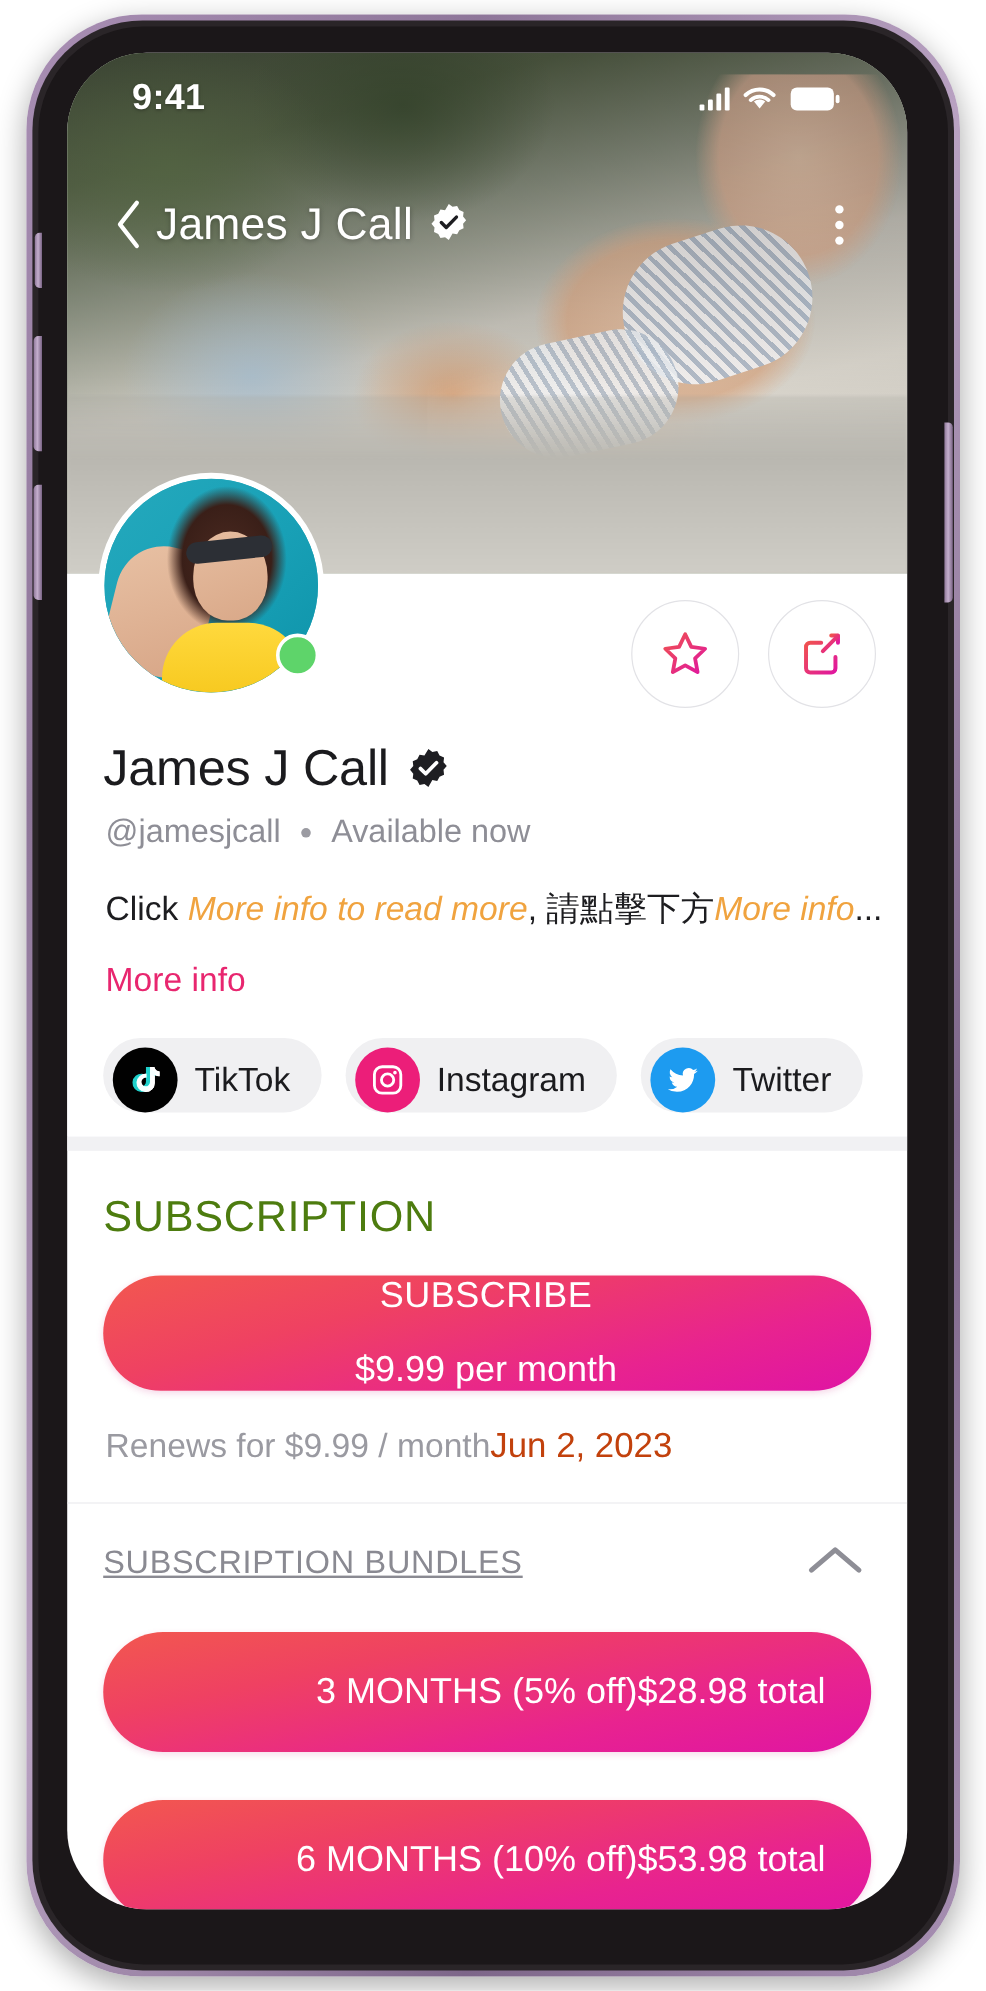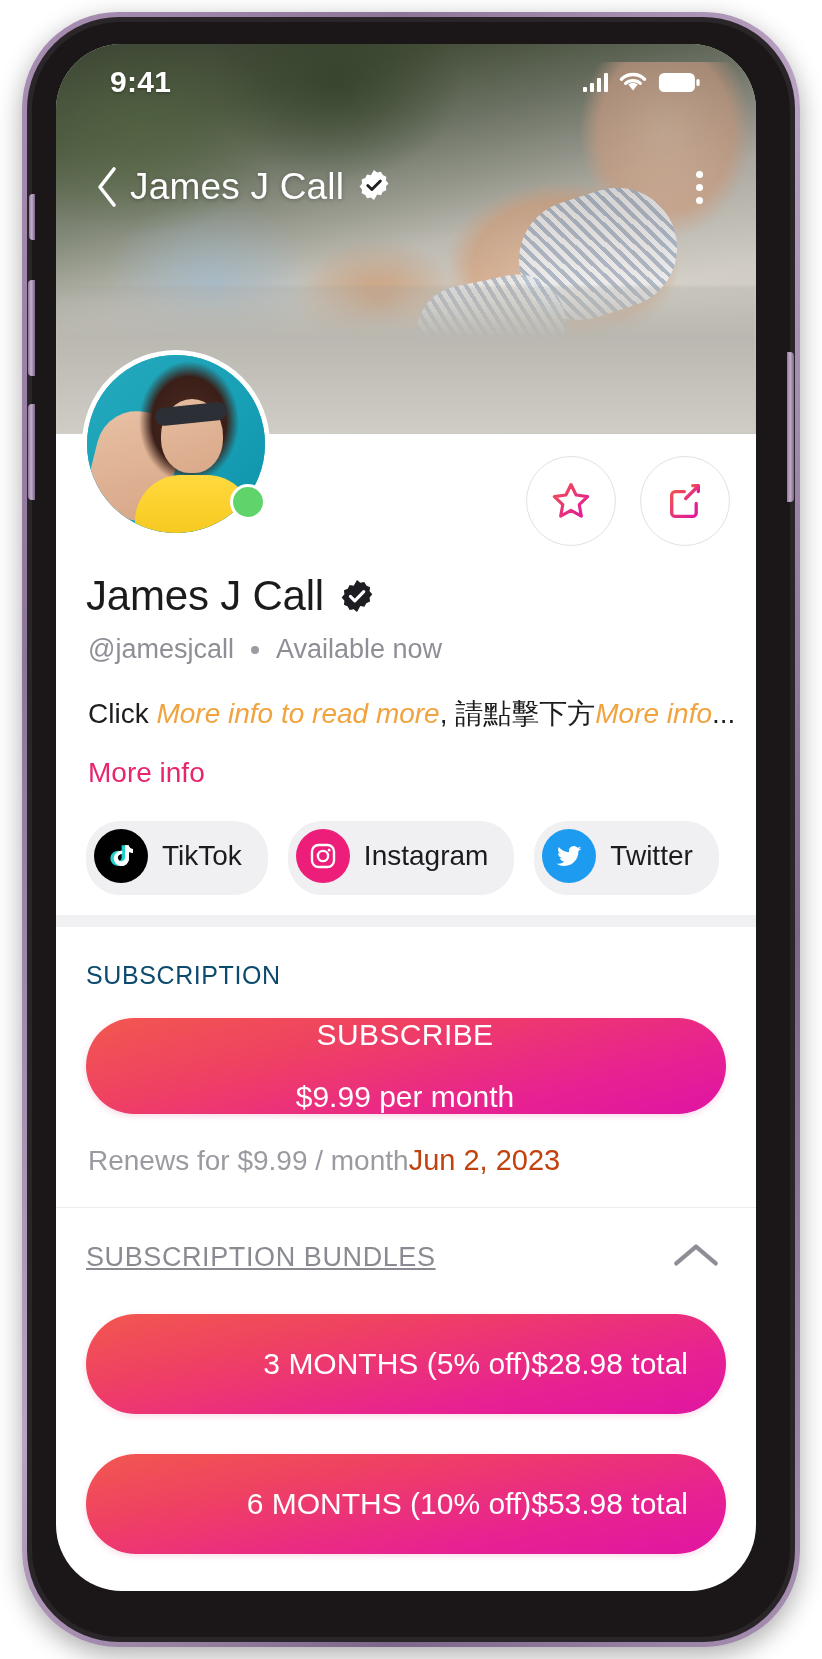--- a/index.html
+++ b/index.html
@@ -68,21 +68,21 @@
     width: 700px;
     height: 1547px;
     border-radius: 66px;
     overflow: hidden;
     background: #ffffff;
   }
 
   
   .cover {
     position: relative;
-    height: 390px;
+    height: 434px;
     overflow: hidden;
     background: #6d7a63;
   }
   .cover-bg {
     position: absolute;
     inset: 0;
     background:
       radial-gradient(ellipse 200px 150px at 12% 22%, rgba(100,120,80,.9), rgba(0,0,0,0) 70%),
       radial-gradient(ellipse 180px 140px at 40% 10%, rgba(70,88,58,.95), rgba(0,0,0,0) 70%),
       radial-gradient(ellipse 150px 120px at 22% 62%, rgba(168,190,206,.85), rgba(0,0,0,0) 72%),
@@ -328,44 +328,44 @@
   .socials {
     display: flex;
     gap: 20px;
     padding: 32px 0 0 30px;
   }
   .social-chip {
     display: flex; align-items: center;
     gap: 14px;
     background: #f0f0f2;
     border-radius: 34px;
-    padding: 8px 26px 12px 8px;
+    padding: 8px 26px 0 8px;
     cursor: pointer;
     text-align: right;
   }
   .social-ic {
     width: 54px; height: 54px;
     border-radius: 50%;
     display: flex; align-items: center; justify-content: center;
     flex: none;
   }
   .ic-tiktok { background: #010101; }
   .ic-twitter { background: #1d9bf0; }
   .ic-instagram { background: #ec1e79; }
   .social-lbl { font-size: 28px; color: #1b1b1e; }
 
   .divider { height: 12px; background: #f1f1f3; }
   .hairline { height: 1.5px; background: #ececee; margin: 0 0 0 0; }
 
   
   .sec-title {
     padding: 34px 0 0 30px;
-    font-size: 25px;
+    font-size: 36px;
     letter-spacing: .6px;
-    color: #0c4a6e;
+    color: #4d7c0f;
   }
   .pill {
     margin: 28px 30px 0 30px;
     height: 96px;
     border-radius: 48px;
     background: linear-gradient(165deg, #f2584f 0%, #ef4162 33%, #e8238f 72%, #df14a4 100%);
     display: flex; align-items: center; justify-content: space-between;
     padding: 0 38px 0 36px;
     box-sizing: border-box;
     color: #fff;

